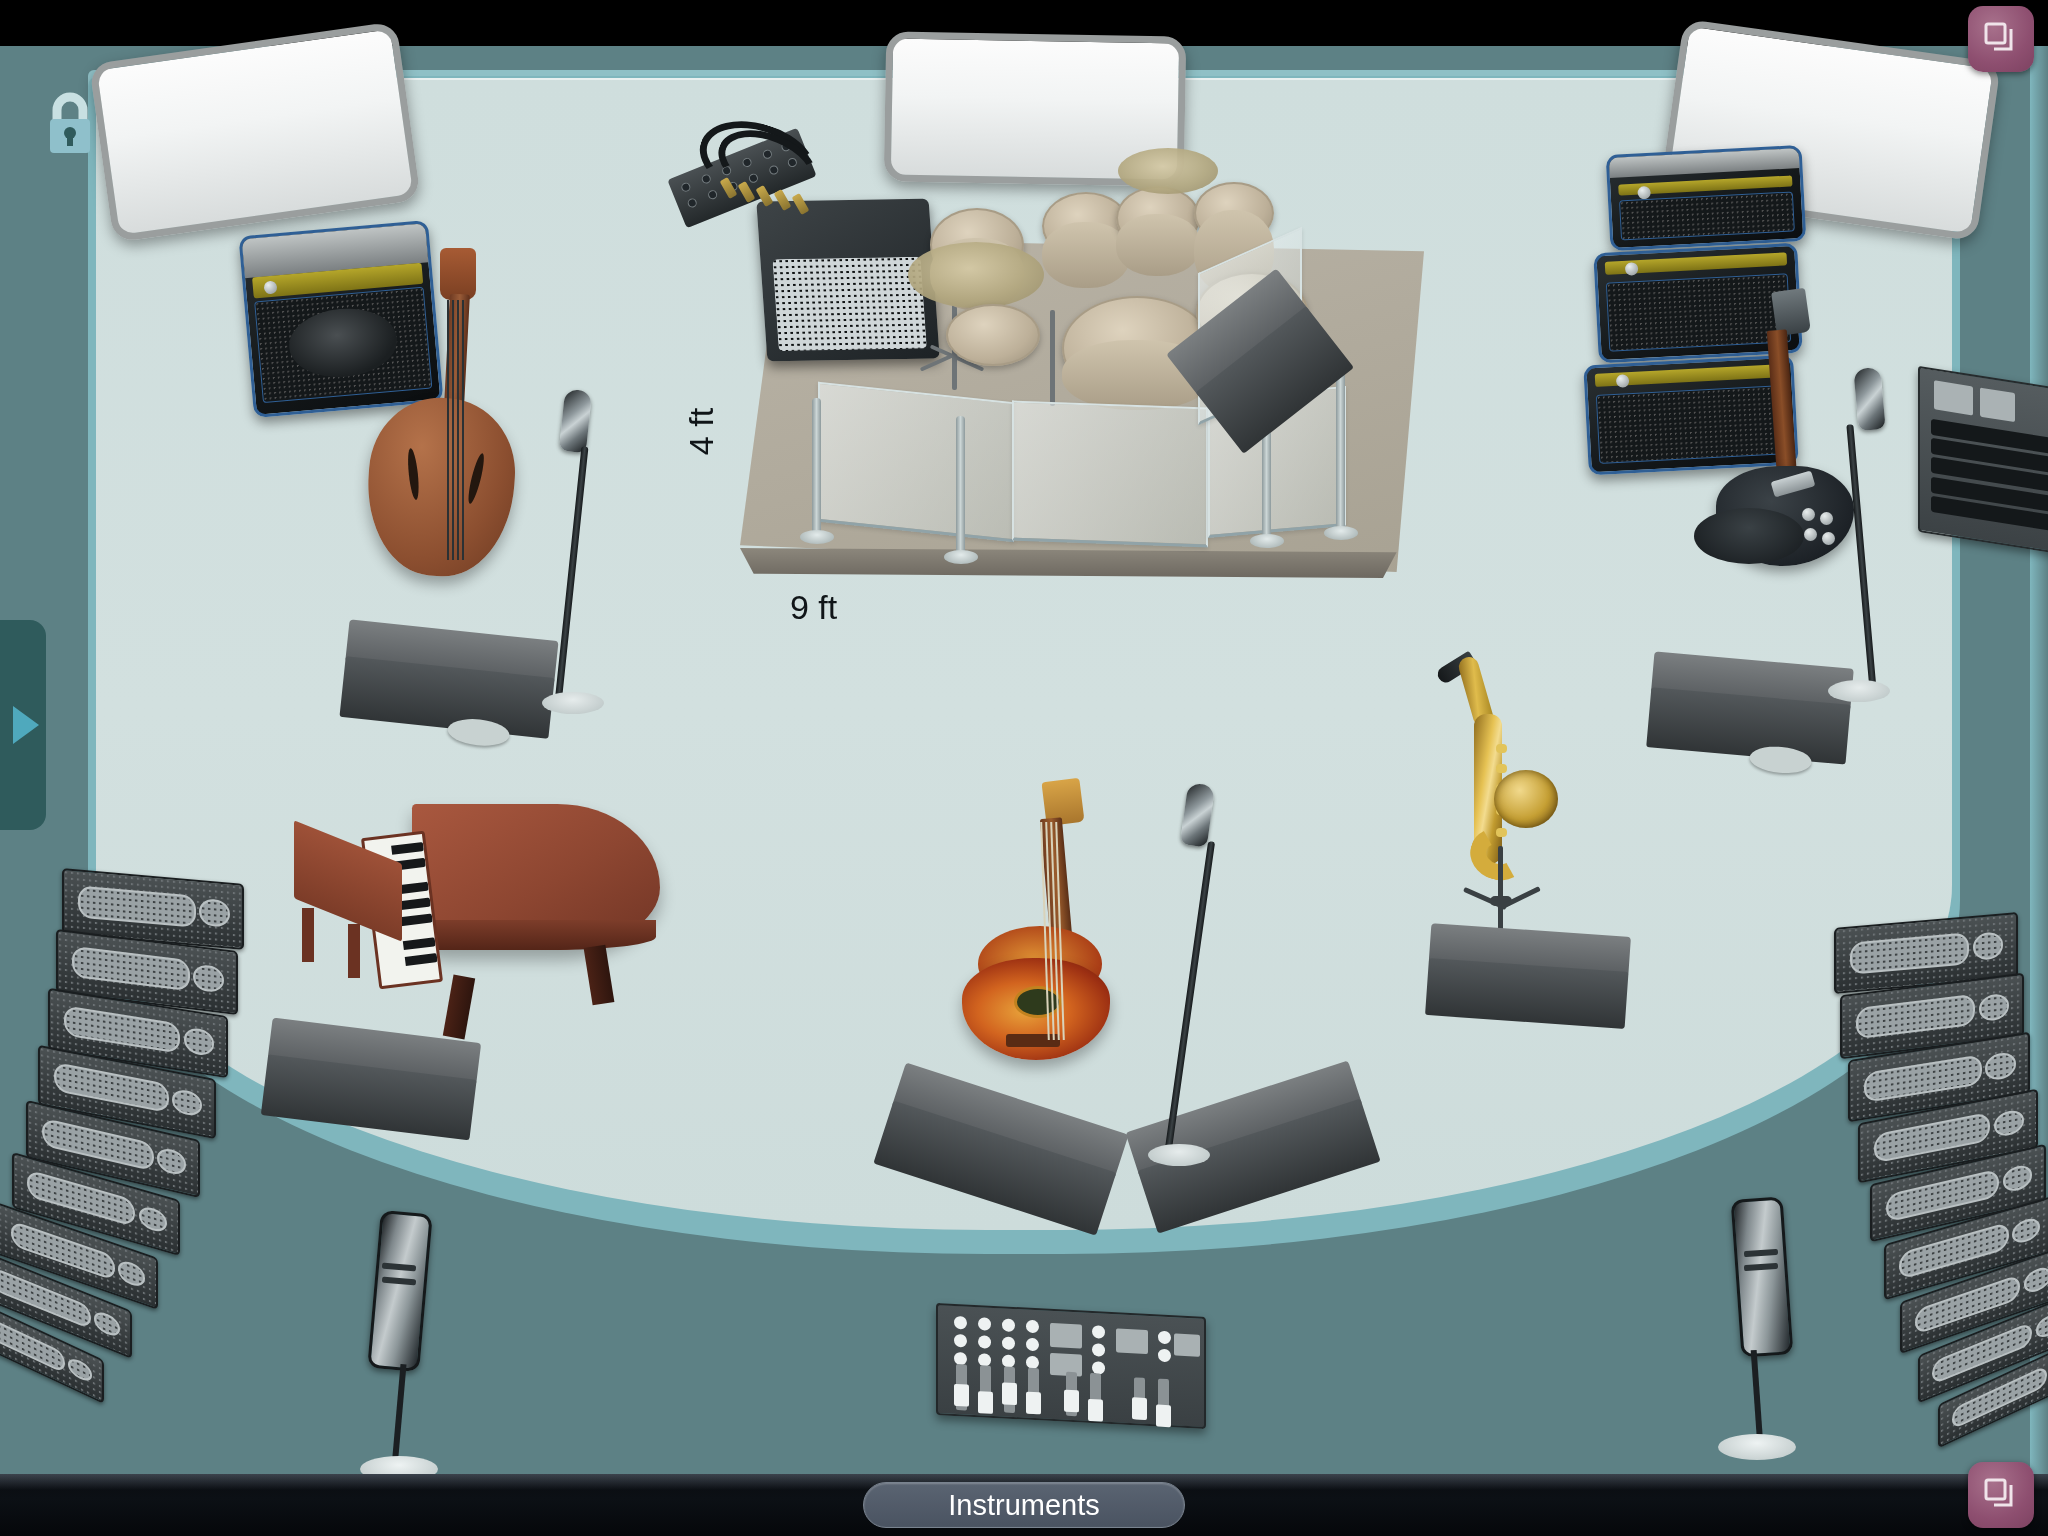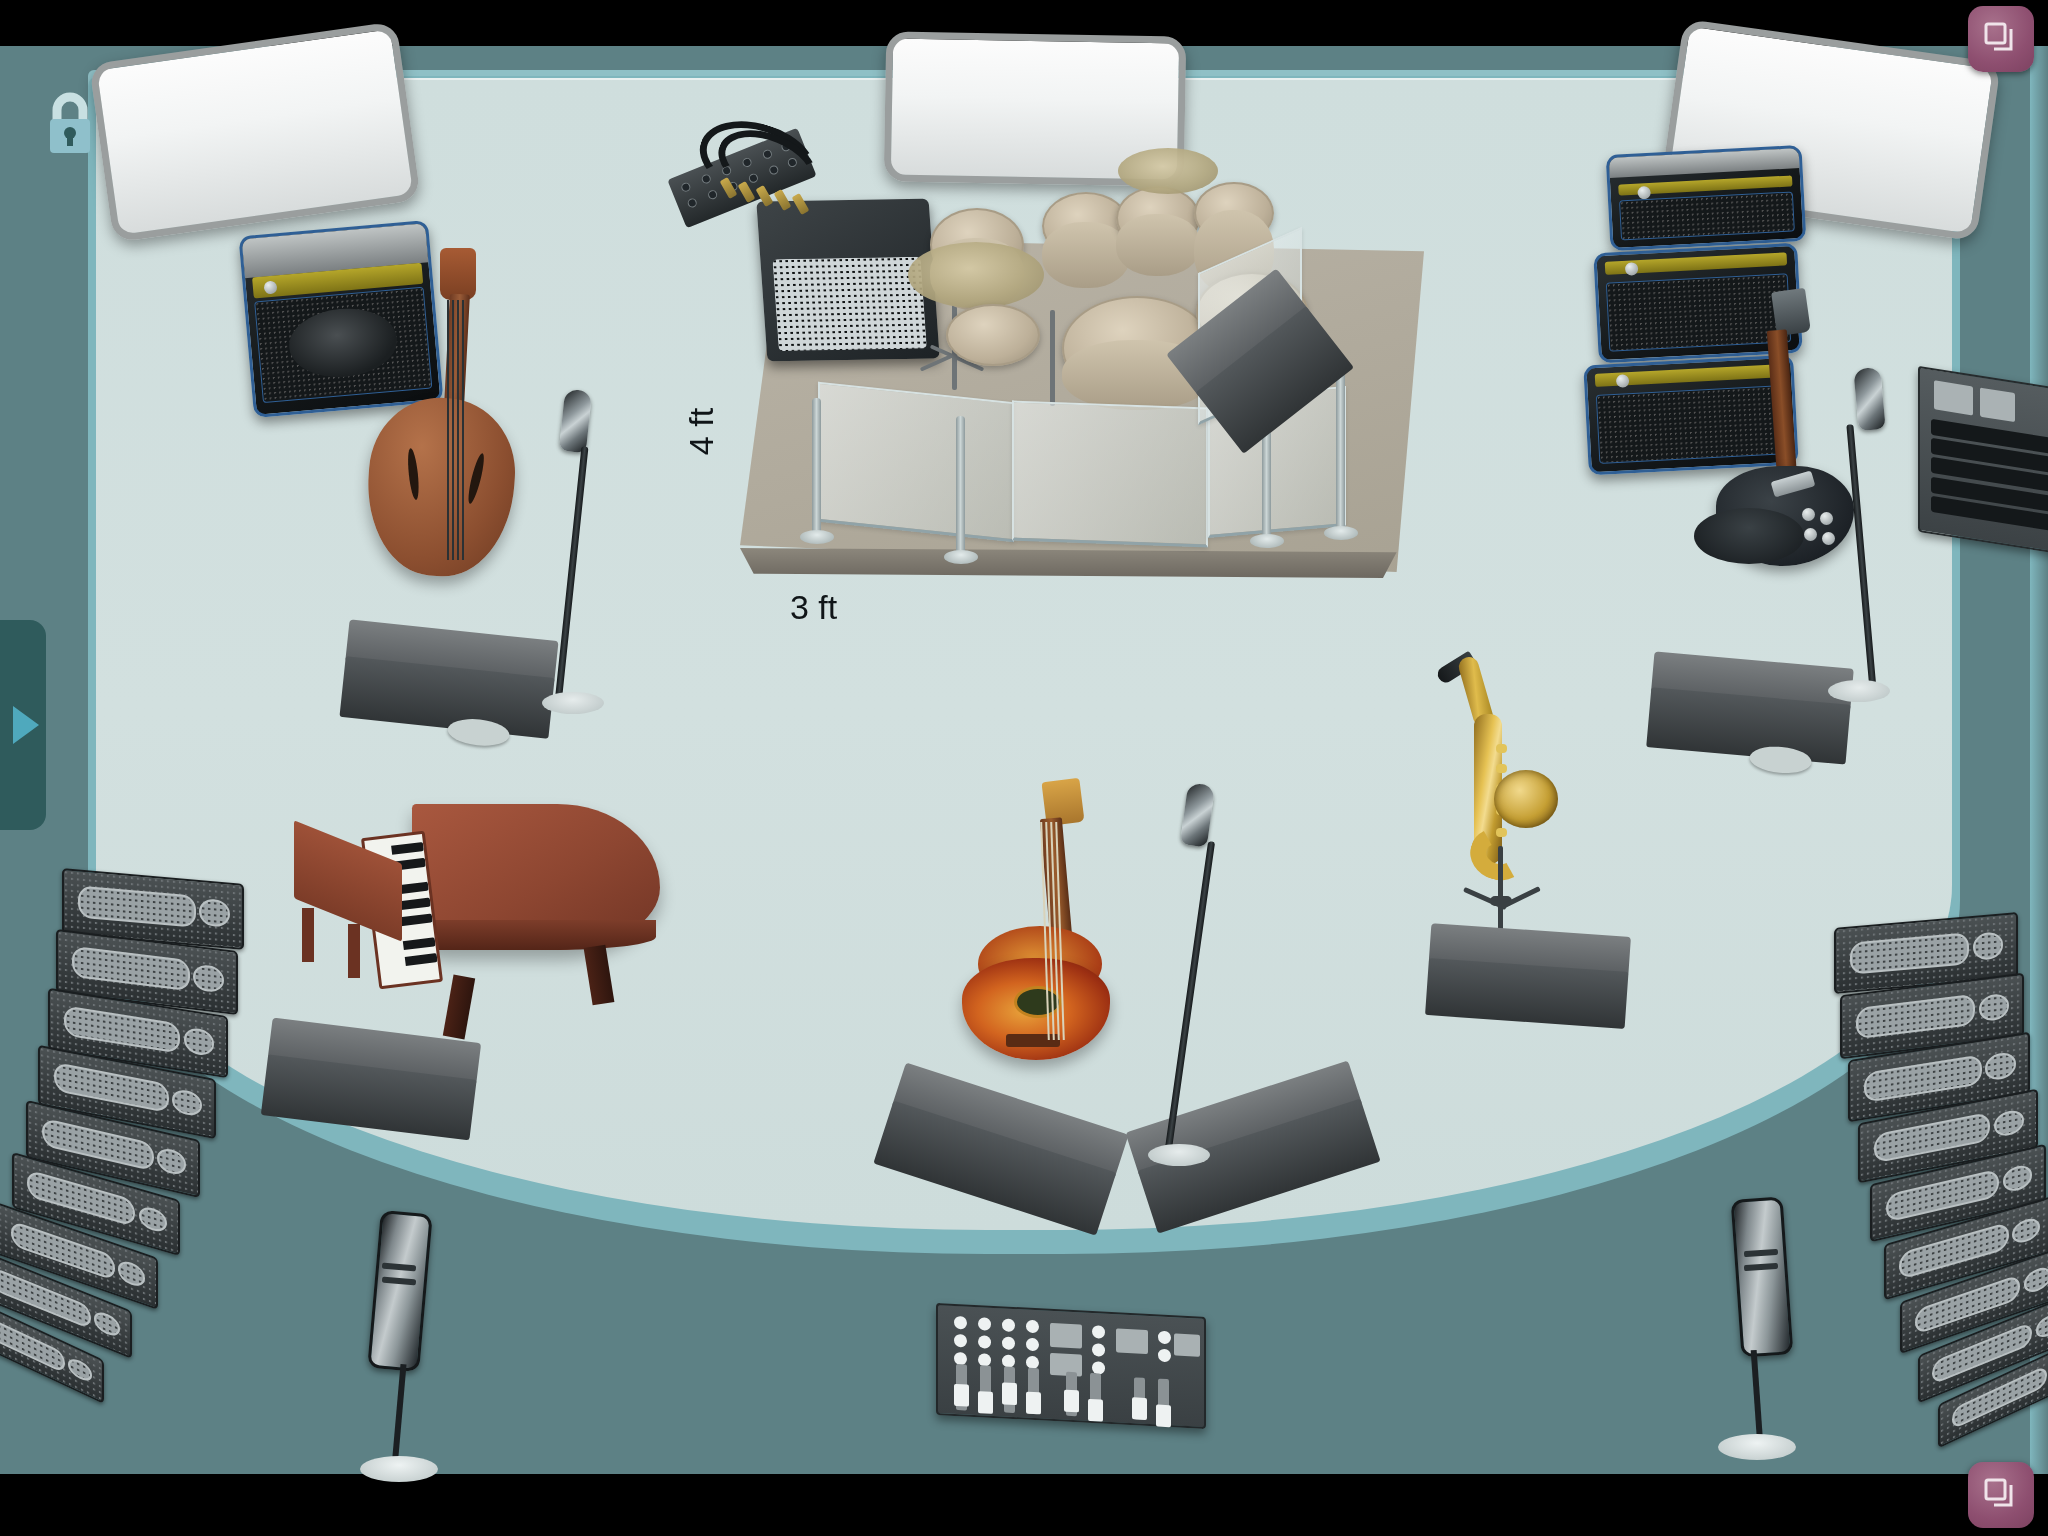--- a/index.html
+++ b/index.html
@@ -458,21 +458,21 @@
   <div id="riser-top" style="left:740px;top:238px;width:684px;height:334px;
               clip-path: polygon(6% 0%, 100% 4%, 96% 100%, 0% 92%);"></div>
   <div id="riser-front" style="left:740px;top:548px;width:684px;height:30px;
               clip-path: polygon(0% 0%, 96% 14%, 94% 100%, 2% 86%);"></div>
 
   <div class="prop" style="left:676px;top:368px;width:46px;height:120px;">
     <span style="display:block;transform:rotate(-90deg);transform-origin:center;
                  white-space:nowrap;font-size:34px;color:#101518;
                  position:absolute;left:-40px;top:44px;width:130px;text-align:center;">4 ft</span>
   </div>
-  <div class="prop" style="left:790px;top:588px;font-size:34px;color:#101518;"><span>3 ft</span></div>
+  <div class="prop" style="left:790px;top:588px;font-size:34px;color:#101518;"><span>9 ft</span></div>
 
   <div id="isocab" style="left:762px;top:200px;width:172px;height:160px;transform:rotate(-4deg) skewY(3deg);">
     <div class="grille"></div>
   </div>
 
   <div id="snake-strip" style="left:672px;top:152px;">
     <div class="dot" style="left:10px;top:9px;"></div>
     <div class="dot" style="left:10px;top:26px;"></div>
     <div class="dot" style="left:32px;top:9px;"></div>
     <div class="dot" style="left:32px;top:26px;"></div>
@@ -807,14 +807,17 @@
         <div class="cap" style="left:-2px;top:26px;"></div>
       </div>
     <div class="fader" style="left:196px;top:62px;height:42px;">
         <div class="cap" style="left:-2px;top:20px;"></div>
       </div>
     <div class="fader" style="left:220px;top:62px;height:42px;">
         <div class="cap" style="left:-2px;top:26px;"></div>
       </div>
   </div>
 
+  <div id="bottombar">
+    <div id="instruments-pill">Instruments</div>
+  </div>
 
 </div>
 
 </body></html>

